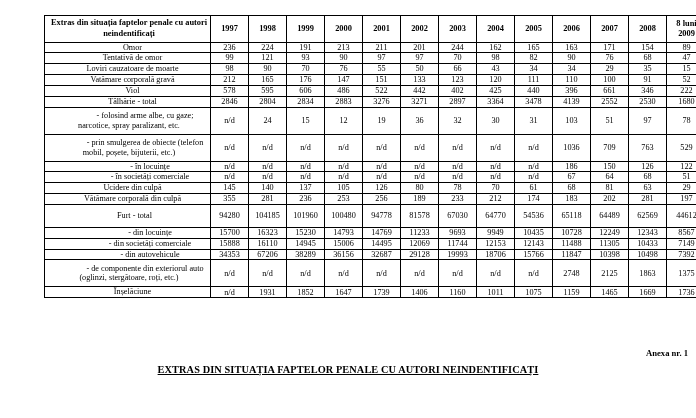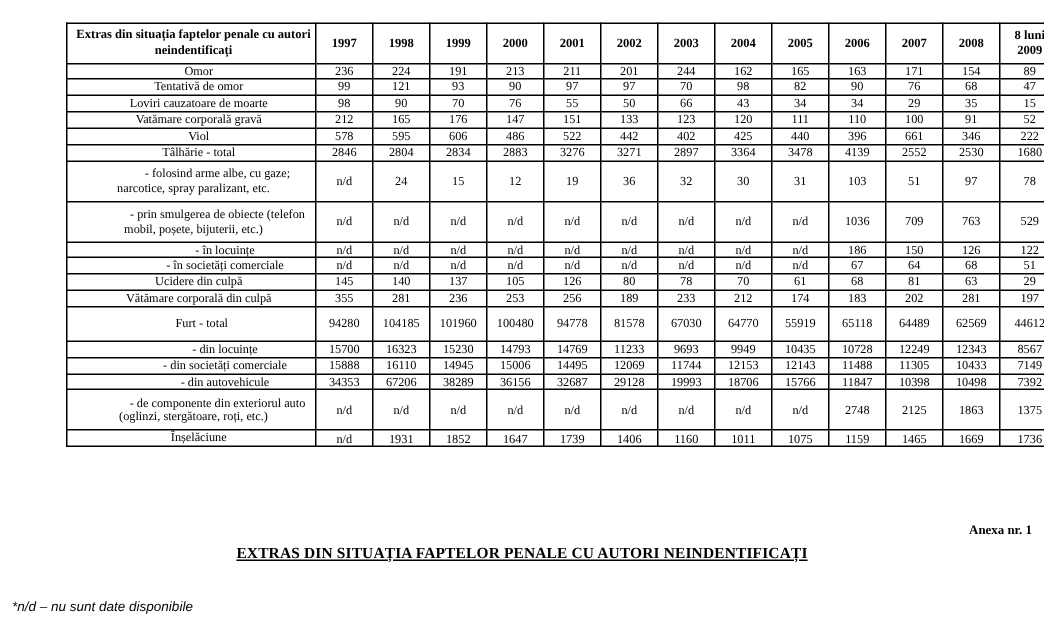--- a/index.html
+++ b/index.html
@@ -360,21 +360,21 @@
           <tr>
             <td class="rowlabel center-ish" style="height: 22px;">Furt - total</td>
             <td class="num">94280</td>
             <td class="num">104185</td>
             <td class="num">101960</td>
             <td class="num">100480</td>
             <td class="num">94778</td>
             <td class="num">81578</td>
             <td class="num">67030</td>
             <td class="num">64770</td>
-            <td class="num">55919</td>
+            <td class="num">54536</td>
             <td class="num">65118</td>
             <td class="num">64489</td>
             <td class="num">62569</td>
             <td class="num">44612</td>
           </tr>
           <tr>
             <td class="rowlabel indent-dash">- din locuințe</td>
             <td class="num">15700</td>
             <td class="num">16323</td>
             <td class="num">15230</td>
@@ -454,15 +454,14 @@
             <td class="num">1736</td>
           </tr>
         </tbody>
     </table>
   </div>
 
   <div class="anexa">Anexa nr. 1</div>
 
   <div class="doc-title">EXTRAS DIN SITUAȚIA FAPTELOR PENALE CU AUTORI NEINDENTIFICAȚI</div>
 
-  <div class="footnote">*n/d – nu sunt date disponibile</div>
 
 </div>
 
 </body></html>

